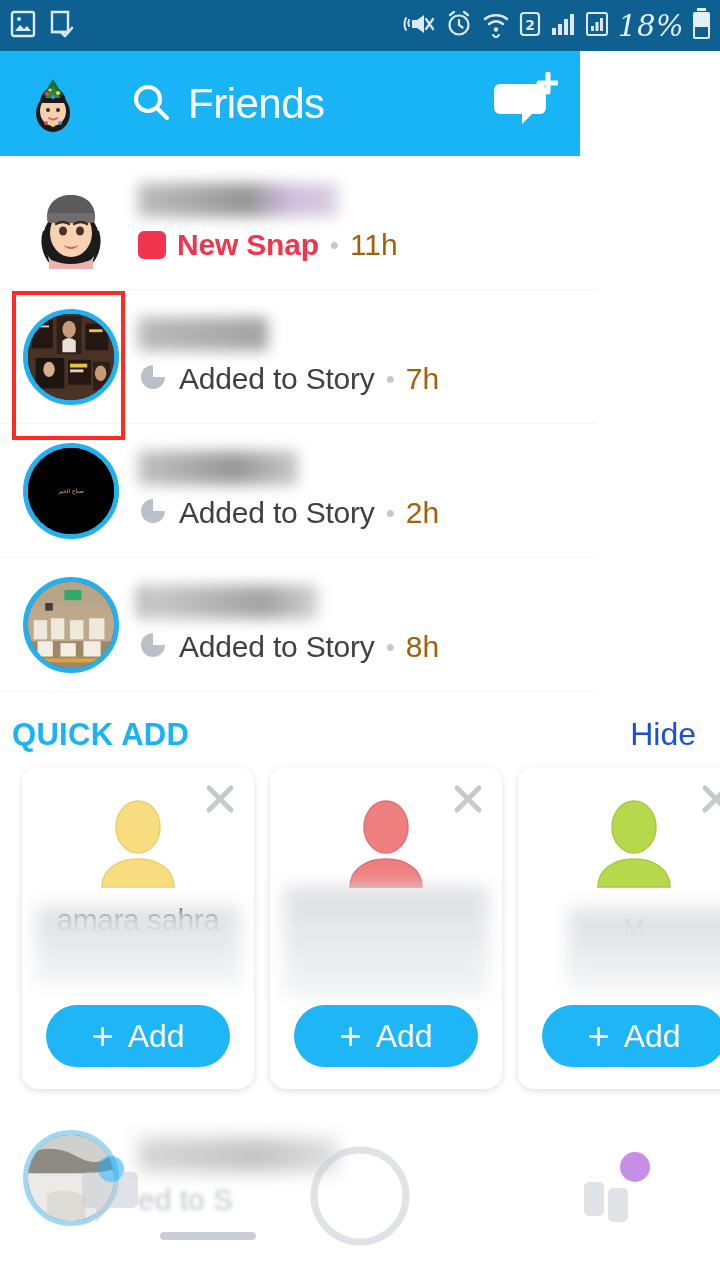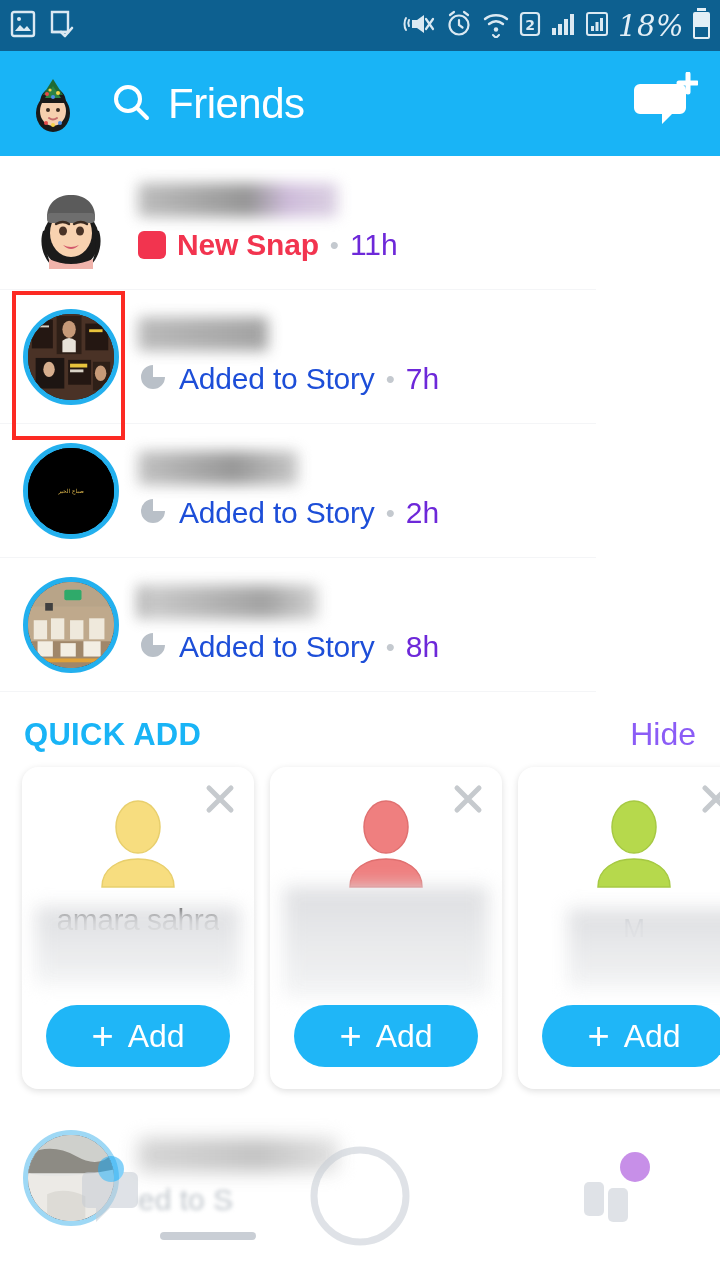--- a/index.html
+++ b/index.html
@@ -24,22 +24,22 @@
     font-size:29px; font-style:italic; letter-spacing:0.5px;
     color:#e3eff6; white-space:nowrap;
   }
   .sb-batt { position:relative; width:17px; height:27px; }
   .sb-batt .shell { position:absolute; inset:0; border:2px solid #e3eff6; border-radius:2px; }
   .sb-batt .cap { position:absolute; top:-4px; left:4px; width:9px; height:3px; background:#e3eff6; }
   .sb-batt .fill { position:absolute; left:2px; right:2px; top:2px; height:13px; background:#e3eff6; }
 
   
   .header {
-    position:absolute; top:51px; left:0; width:720px; height:105px;
-    background:#19b4f6; display:flex; align-items:center; padding:0 22px;
+    position:absolute; top:51px; left:0; width:580px; height:105px;
+    background:#19b4f6; display:flex; align-items:center; padding:0 22px;gap:20px;
   }
   .hdr-avatar { width:62px; height:62px; flex:0 0 auto; }
   .hdr-title-wrap { display:flex; align-items:center; margin-left:26px; gap:16px; }
   .hdr-title {
     font-size:42px; color:#ffffff; font-weight:400;
     letter-spacing:-0.5px; line-height:1;
   }
   .hdr-right { margin-left:auto; display:flex; align-items:center; }
 
   
@@ -56,39 +56,39 @@
     border:5px solid #23b0ee; overflow:hidden; position:relative; background:#111;
   }
   .ring.light { border-color:#9ed8f5; }
   .ring-inner { position:absolute; inset:0; }
   .fbody { flex:1 1 auto; padding-left:14px; min-width:0; }
   .fname {
     height:34px; border-radius:3px; margin-bottom:11px;
     filter:blur(7px); opacity:.92;
   }
   .fsub { display:flex; align-items:center; gap:11px; }
-  .fsub-text { font-size:30px; color:#1d4ed8; letter-spacing:-0.2px; white-space:nowrap; }
+  .fsub-text { font-size:30px; color:#404040; letter-spacing:-0.2px; white-space:nowrap; }
   .fsub-text.new { color:#f2344f; font-weight:bold; }
   .fsub-dot { color:#c4c9cf; font-size:26px; }
-  .fsub-time { font-size:30px; color:#6d28d9; }
+  .fsub-time { font-size:30px; color:#a16207; }
   .snapsquare { width:28px; height:28px; border-radius:6px; background:#f2344f; flex:0 0 auto; }
 
   
   .sel-box {
     position:absolute; border:4px solid #fc2a23; background:transparent;
     pointer-events:none; z-index:9;
   }
 
   
   .qa-section { position:absolute; top:690px; left:0; width:720px; }
   .qa-head {
-    display:flex; align-items:baseline; padding:26px 24px 8px 24px;
+    display:flex; align-items:baseline; padding:26px 24px 8px 12px;
   }
   .qa-title { font-size:31px; color:#19b4f6; font-weight:bold; letter-spacing:0.3px; }
-  .qa-hide { margin-left:auto; font-size:32px; color:#8b5cf6; }
+  .qa-hide { margin-left:auto; font-size:32px; color:#1d4ed8; }
   .qa-cards { display:flex; gap:16px; padding:6px 0 0 22px; }
   .qa-card {
     position:relative; flex:0 0 auto;
     width:232px; height:322px; background:#ffffff;
     border-radius:16px; box-shadow:0 2px 7px rgba(0,0,0,.13);
     display:flex; flex-direction:column; align-items:center;
   }
   .qa-x {
     position:absolute; top:16px; right:18px; width:32px; height:32px;
   }

